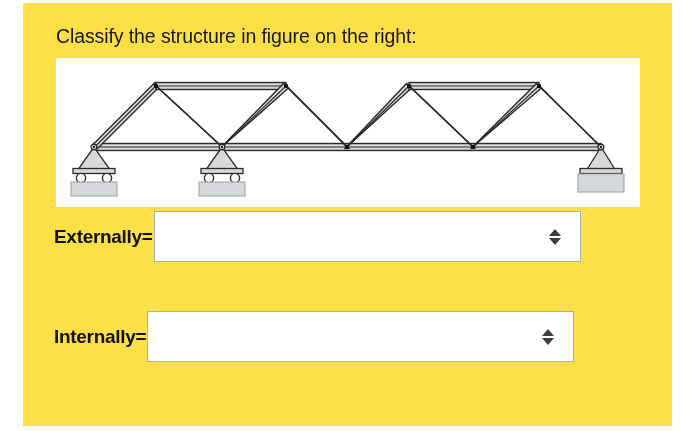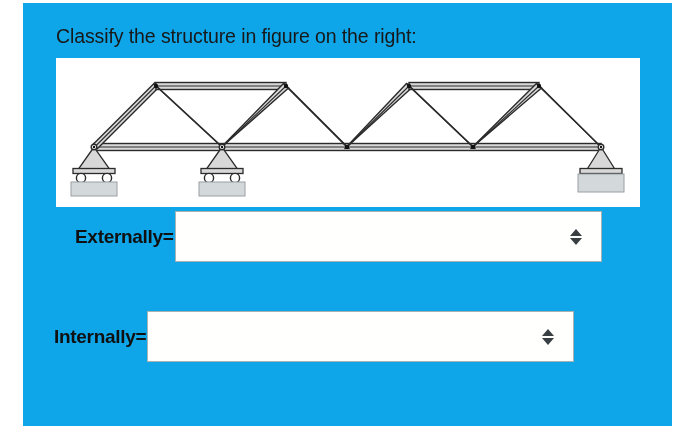--- a/index.html
+++ b/index.html
@@ -12,21 +12,21 @@
     background: #ffffff;
     font-family: "Liberation Sans", sans-serif;
     overflow: hidden;
   }
   #question-card {
     position: absolute;
     left: 23px;
     top: 3px;
     width: 649px;
     height: 423px;
-    background: #0ea5e9;
+    background: #fde047;
     box-sizing: border-box;
   }
   #question-prompt {
     position: absolute;
     left: 33px;
     top: 22px;
     font-size: 19.5px;
     color: #181818;
     letter-spacing: -0.1px;
     white-space: nowrap;
@@ -43,21 +43,21 @@
     position: absolute;
     left: 0;
     top: 0;
     display: block;
   }
   .field-row {
     position: absolute;
     display: flex;
     align-items: center;
   }
-  #externally-row { left: 31px; top: 208px; margin-left: 21px; }
+  #externally-row { left: 31px; top: 208px; }
   #internally-row { left: 31px; top: 308px; justify-content: flex-end; }
   .field-label {
     font-size: 19px;
     font-weight: bold;
     color: #101010;
     letter-spacing: -0.3px;
     white-space: nowrap;
     line-height: 1;
   }
   .dropdown {

